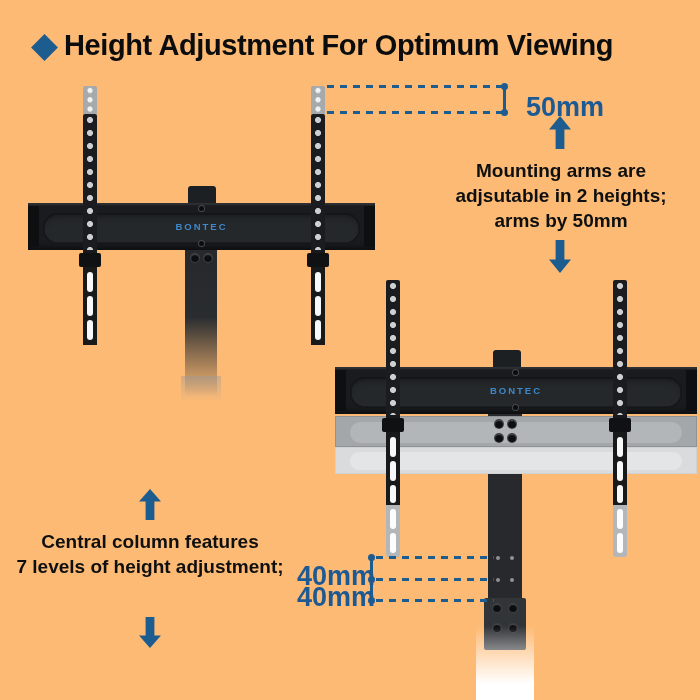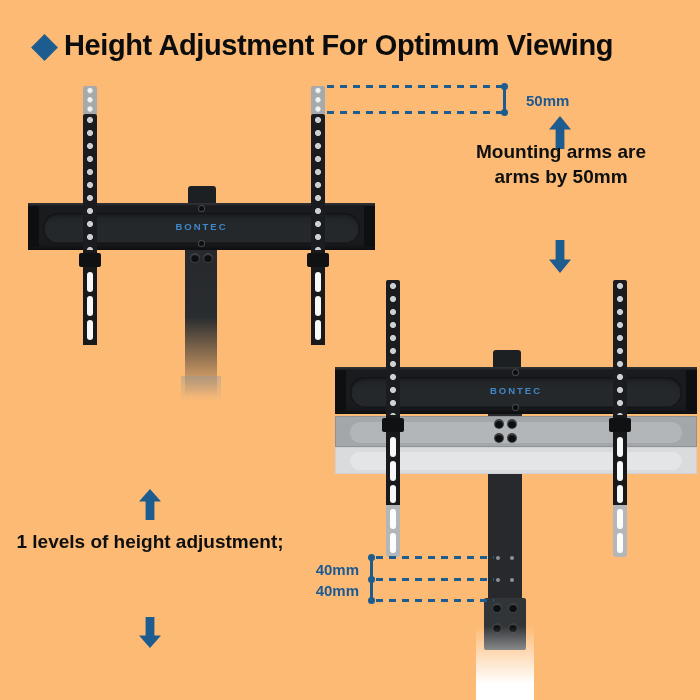--- a/index.html
+++ b/index.html
@@ -51,21 +51,21 @@
   .column-right{width:34px;background:#27292c;}
   .sleeve{width:42px;background:#323538;border-radius:2px;}
   .bolt{position:absolute;width:8px;height:8px;border-radius:50%;background:#0c0e10;box-shadow:inset 0 1px 1px rgba(255,255,255,.25),0 0 0 1px #3d4145;}
   .pinhole{position:absolute;width:4px;height:4px;border-radius:50%;background:#8f9294;}
   .fade-out{background:linear-gradient(to bottom,rgba(255,255,255,0) 0%,#ffffff 78%);}
 
   
   .dash-h{height:3px;background:repeating-linear-gradient(90deg,#1d5c8f 0 7px,rgba(0,0,0,0) 7px 13px);}
   .meas-dot{width:7px;height:7px;border-radius:50%;background:#1d5c8f;}
   .vline{width:3px;background:#1d5c8f;}
-  .meas-label{font-size:15px;font-weight:600;color:#1d5a94;white-space:nowrap;}
+  .meas-label{font-size:27px;font-weight:600;color:#1d5a94;white-space:nowrap;}
   .note{font-size:19px;font-weight:700;color:#0e0f10;text-align:center;line-height:25px;}
   .arrow svg{display:block;}
 </style>
 </head>
 <body>
 
 <div class="canvas">
 
   <div class="abs diamond" style="left:35px;top:38px;"></div>
   <div class="abs page-title" style="left:64px;top:29px;">Height Adjustment For Optimum Viewing</div>
@@ -111,22 +111,23 @@
     <div class="abs meas-dot" style="left:501px;top:83px;"></div>
     <div class="abs meas-dot" style="left:501px;top:109px;"></div>
     <div class="abs meas-label" style="left:526px;top:92px;">50mm</div>
   </div>
 
   <div class="abs arrow" style="left:549px;top:116px;">
     <svg width="22" height="33" viewBox="0 0 22 33">
         <path d="M11 0 L22 13.5 L15.4 13.5 L15.4 33 L6.6 33 L6.6 13.5 L0 13.5 Z" fill="#1d5c8f"></path>
       </svg>
   </div>
-  <div class="abs note" style="left:433px;top:139px;width:256px;">
+  <div class="abs note" style="left:433px;top:158px;width:256px;">
     <div>Mounting arms are</div>
+    <div>adjsutable in 2 heights;</div>
     <div>arms by 50mm</div>
   </div>
   <div class="abs arrow" style="left:549px;top:240px;">
     <svg width="22" height="33" viewBox="0 0 22 33">
         <path d="M11 33 L22 19.5 L15.4 19.5 L15.4 0 L6.6 0 L6.6 19.5 L0 19.5 Z" fill="#1d5c8f"></path>
       </svg>
   </div>
 
   <div>
     <div class="abs tab" style="left:493px;top:350px;"></div>
@@ -199,21 +200,22 @@
     <div class="abs meas-label" style="left:297px;top:561px;width:62px;text-align:right;">40mm</div>
     <div class="abs meas-label" style="left:297px;top:582px;width:62px;text-align:right;">40mm</div>
   </div>
 
   <div class="abs arrow" style="left:139px;top:489px;">
     <svg width="22" height="31" viewBox="0 0 22 31">
         <path d="M11 0 L22 12.5 L15.4 12.5 L15.4 31 L6.6 31 L6.6 12.5 L0 12.5 Z" fill="#1d5c8f"></path>
       </svg>
   </div>
   <div class="abs note" style="left:10px;top:529px;width:280px;">
-    <div>1 levels of height adjustment;</div>
+    <div>Central column features</div>
+    <div>7 levels of height adjustment;</div>
   </div>
   <div class="abs arrow" style="left:139px;top:617px;">
     <svg width="22" height="31" viewBox="0 0 22 31">
         <path d="M11 31 L22 18.5 L15.4 18.5 L15.4 0 L6.6 0 L6.6 18.5 L0 18.5 Z" fill="#1d5c8f"></path>
       </svg>
   </div>
 
 </div>
 
 </body></html>

